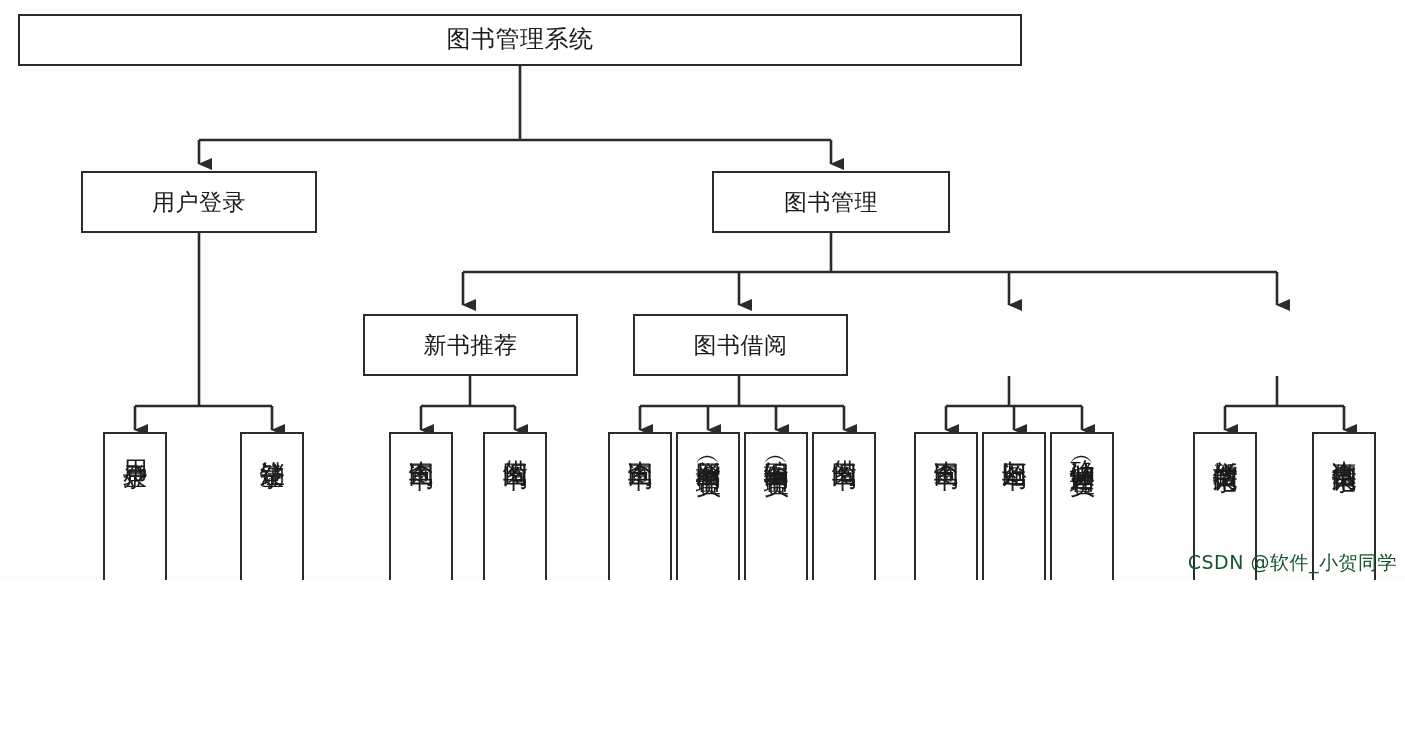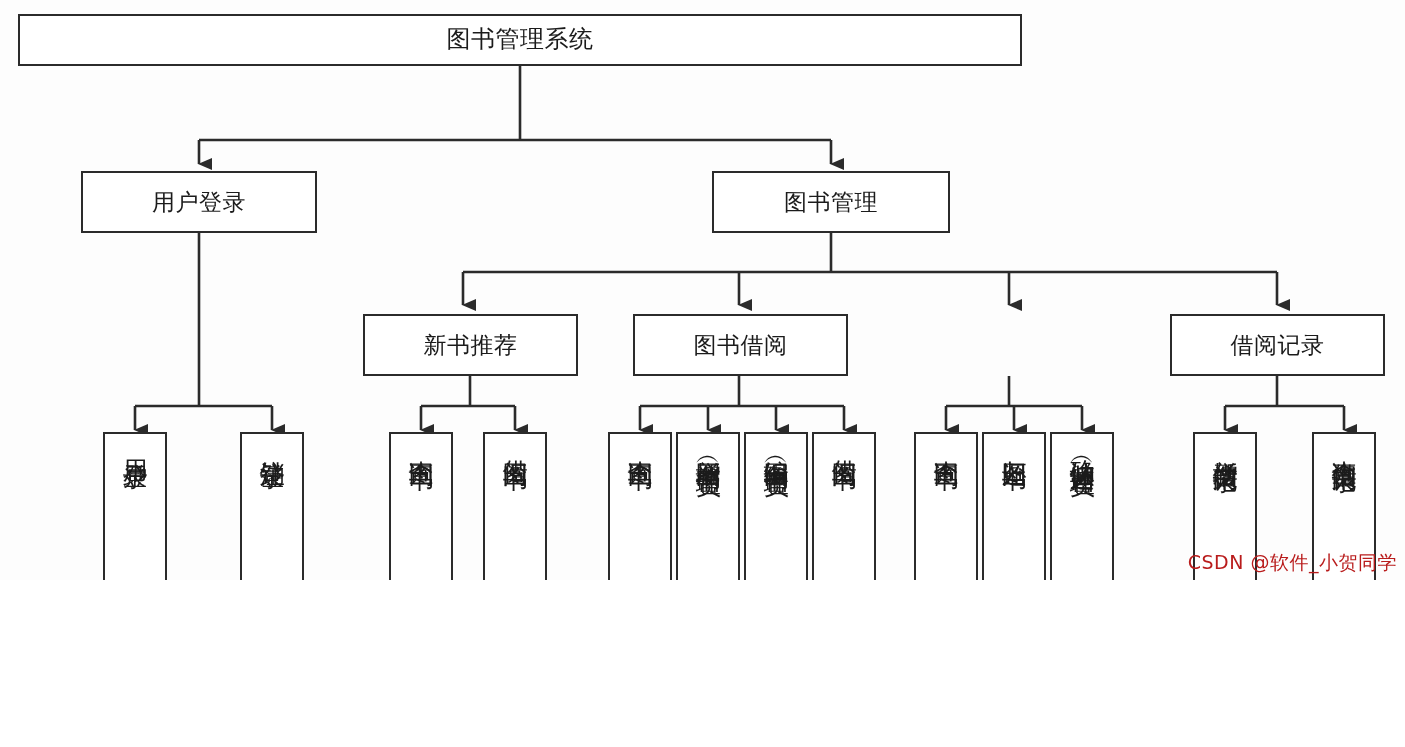--- a/index.html
+++ b/index.html
@@ -55,21 +55,21 @@
     line-height: 1.02;
     letter-spacing: 2px;
     white-space: nowrap;
     display: block;
   }
   .watermark {
     position: absolute;
     right: 8px;
     bottom: 4px;
     font-size: 19px;
-    color: #b91c1c;
+    color: #14532d;
     letter-spacing: 0.5px;
     white-space: nowrap;
     user-select: none;
   }
 </style>
 </head>
 <body>
 
 <div id="canvas">
 
@@ -133,23 +133,20 @@
   <div class="node horiz" style="left:363px; top:314px; width:215px; height:62px;">
     <span>新书推荐</span>
   </div>
 
   <div class="node horiz" style="left:712px; top:171px; width:238px; height:62px;">
     <span>图书管理</span>
   </div>
   <div class="node horiz" style="left:633px; top:314px; width:215px; height:62px;justify-content:center;">
     <span>图书借阅</span>
   </div>
-  <div class="node horiz" style="left:1170px; top:314px; width:215px; height:62px;">
-    <span>借阅记录</span>
-  </div>
 
   <div class="node vert" style="left:103px; top:432px; width:64px; height:305px;">
     <span class="vert-label">用户登录</span>
   </div>
   <div class="node vert" style="left:240px; top:432px; width:64px; height:305px;">
     <span class="vert-label">注销登录</span>
   </div>
 
   <div class="node vert" style="left:389px; top:432px; width:64px; height:305px;">
     <span class="vert-label">查询图书</span>

